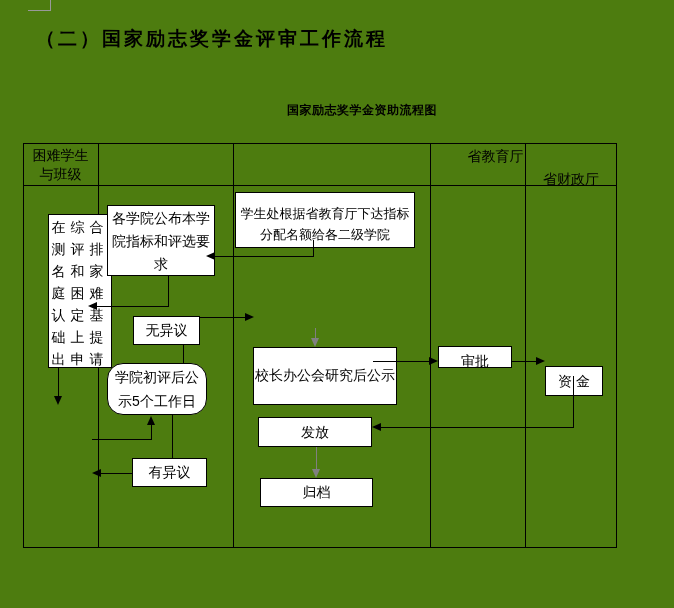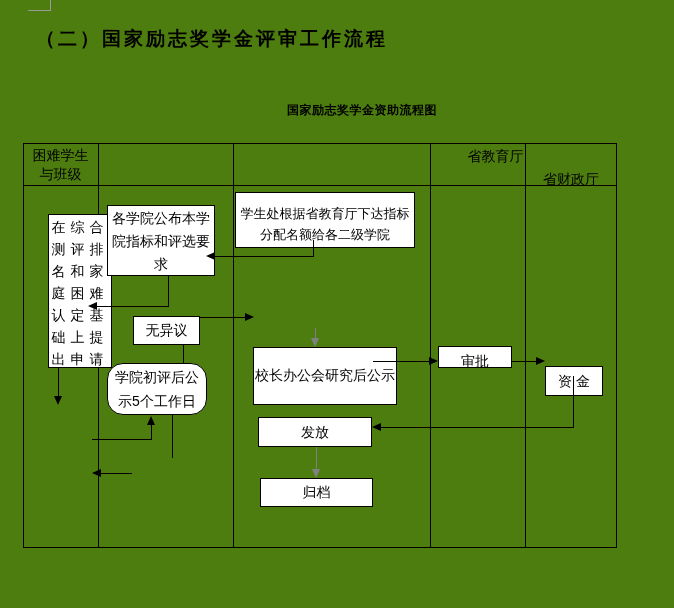--- a/index.html
+++ b/index.html
@@ -68,20 +68,21 @@
     <div>困难学生</div>
     <div>与班级</div>
   </div>
   <div class="lane-h" id="lane-4">省教育厅</div>
   <div class="lane-h" id="lane-5">省财政厅</div>
 
   <div class="box" id="b-apply">在综合测评排名和家庭困难认定基础上提出申请</div>
   <div class="box" id="b-announce">各学院公布本学院指标和评选要求</div>
   <div class="box" id="b-no-objection">无异议</div>
   <div class="box" id="b-initial-review">学院初评后公示5个工作日</div>
+  <div class="box" id="b-objection">有异议</div>
   <div class="box" id="b-allocate">学生处根据省教育厅下达指标分配名额给各二级学院</div>
   <div class="box" id="b-president">校长办公会研究后公示</div>
   <div class="box" id="b-archive">归档</div>
   <div class="box" id="b-grant">发放</div>
   <div class="box" id="b-approve">审批</div>
   <div class="box" id="b-fund">资 金</div>
 
   <div class="vline" style="left:313px;top:240px;height:16px;"></div>
   <div class="hline" style="left:214px;top:256px;width:100px;"></div>
   <div class="ah l" style="left:206px;top:252px;"></div>

